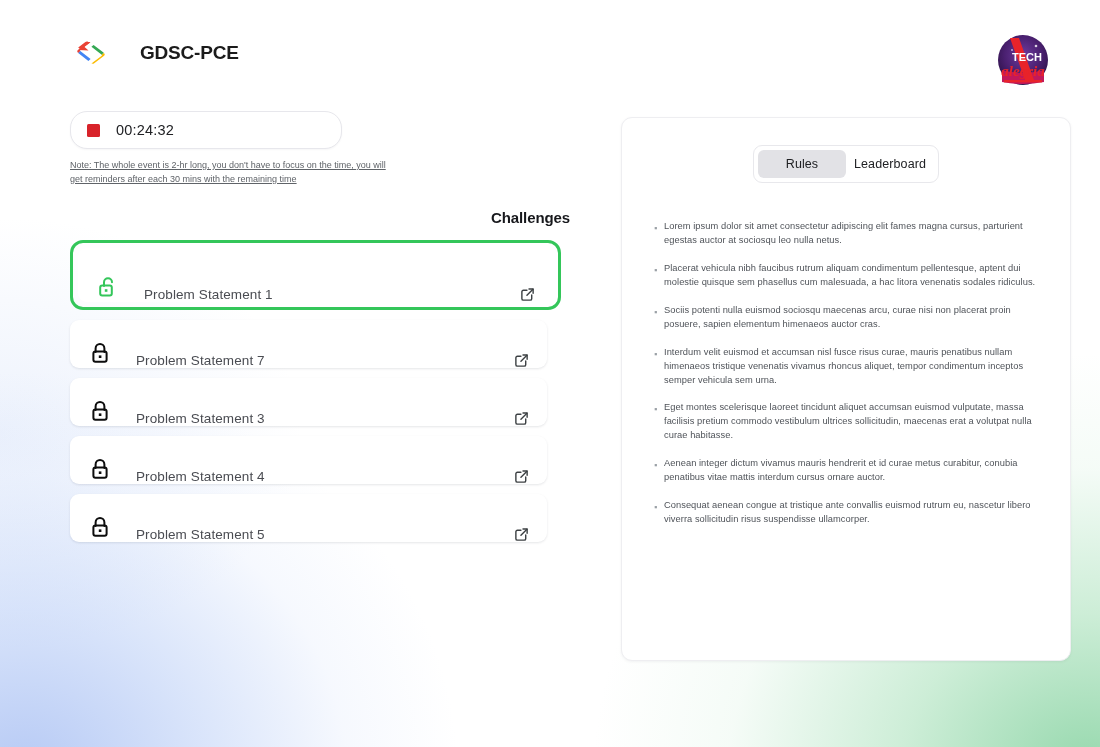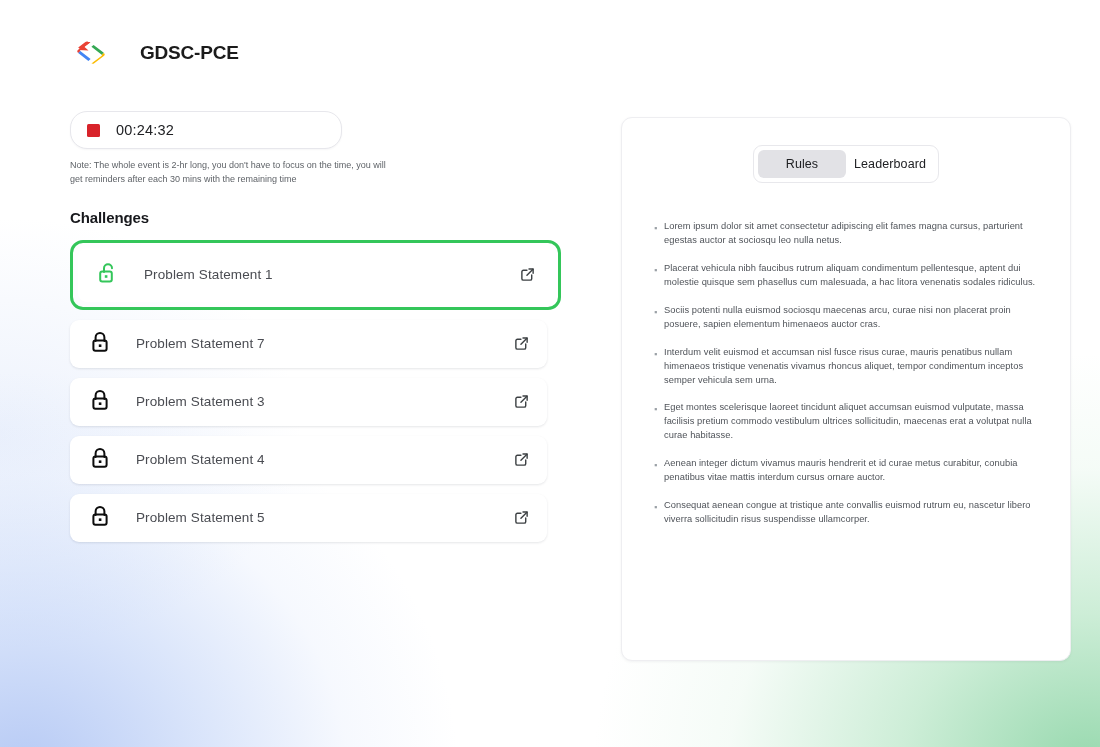--- a/index.html
+++ b/index.html
@@ -92,47 +92,49 @@
     color: #202124;
     letter-spacing: 0.2px;
   }
 
   .note {
     margin-top: 10px;
     width: 330px;
     font-size: 9px;
     line-height: 1.55;
     color: #5f6368;
+    text-decoration: underline;
   }
 
   .section-title {
     margin-top: 22px;
     font-size: 15px;
     font-weight: bold;
     color: #17181c;
     letter-spacing: -0.1px;
+    text-align: right;
   }
 
   .cards { margin-top: 14px; }
 
   .card-wrap { margin-bottom: 10px; }
   .card-wrap.active {
     border: 3px solid #34c65a;
     border-radius: 13px;
     padding: 5px;
     width: 491px;
     background: rgba(255,255,255,0.35);
   }
 
   .card {
     height: 48px;
     background: #ffffff;
     border-radius: 9px;
     display: flex;
-    align-items: center;
+    align-items: flex-end;
     padding: 0 18px 0 20px;
     box-shadow: 0 1px 3px rgba(16,24,40,0.07), 0 1px 2px rgba(16,24,40,0.04);
     width: 477px;
   }
   .card-wrap.active .card {
     width: 100%;
     height: 54px;
     box-shadow: none;
     background: #ffffff;
     border-radius: 9px;
@@ -248,20 +250,39 @@
           <path d="M18.2 2.0 L8.2 9.8 C6.9 10.8 6.9 11.9 8.2 12.9 L10.6 11.1 C9.9 10.6 9.9 10.2 10.6 9.7 L20.4 2.3 Z" fill="#ea4335"></path>
           <path d="M8.2 13.0 L18.4 20.9 L20.6 19.0 L10.6 11.2 C9.9 10.7 9.9 12.0 8.2 13.0 Z" fill="#4285f4"></path>
           <path d="M20.4 2.3 L18.2 2.0 C17.4 1.4 16.2 1.5 15.4 2.1 L8.2 7.6 L10.6 9.4 Z" fill="#ea4335"></path>
           <path d="M23.6 23.7 L33.8 16.0 C35.1 15.0 35.1 13.9 33.8 12.9 L31.4 14.7 C32.1 15.2 32.1 15.6 31.4 16.1 L21.4 23.6 Z" fill="#fbbc05"></path>
           <path d="M33.8 12.8 L23.6 4.9 L21.4 6.8 L31.4 14.6 C32.1 15.1 32.1 13.8 33.8 12.8 Z" fill="#34a853"></path>
         </svg>
       </span>
       <span class="brand-name">GDSC-PCE</span>
     </div>
 
+    <span class="ta-logo">
+      <svg viewBox="0 0 66 62" width="66" height="62">
+        <defs>
+          <radialGradient id="tagrad" cx="50%" cy="40%" r="62%">
+            <stop offset="0%" stop-color="#6d3b9e"></stop>
+            <stop offset="60%" stop-color="#4a2070"></stop>
+            <stop offset="100%" stop-color="#2d1147"></stop>
+          </radialGradient>
+        </defs>
+        <circle cx="33" cy="30" r="25" fill="url(#tagrad)"></circle>
+        <path d="M12 52 Q33 56 54 52 L54 40 Q33 46 12 40 Z" fill="#c2185b"></path>
+        <path d="M20 8 L29 8 L44 50 L35 50 Z" fill="#e8232a"></path>
+        <text x="37" y="31" font-family="Liberation Sans, sans-serif" font-size="11" font-weight="bold" fill="#ffffff" text-anchor="middle">TECH</text>
+        <text x="33" y="46" font-family="Liberation Serif, serif" font-size="15" font-weight="bold" font-style="italic" fill="#e8232a" text-anchor="middle">alegria</text>
+        <rect x="14" y="50" width="38" height="2.4" fill="#e8232a"></rect>
+        <circle cx="46" cy="16" r="1.3" fill="#ffffff" opacity="0.8"></circle>
+        <circle cx="22" cy="20" r="1" fill="#ffffff" opacity="0.6"></circle>
+      </svg>
+    </span>
   </div>
 
   <div class="left-col">
 
     <div class="timer-box">
       <span class="stop-square"></span>
       <span class="timer-value">00:24:32</span>
     </div>
 
     <div class="note">Note: The whole event is 2-hr long, you don't have to focus on the time, you will get reminders after each 30 mins with the remaining time</div>

